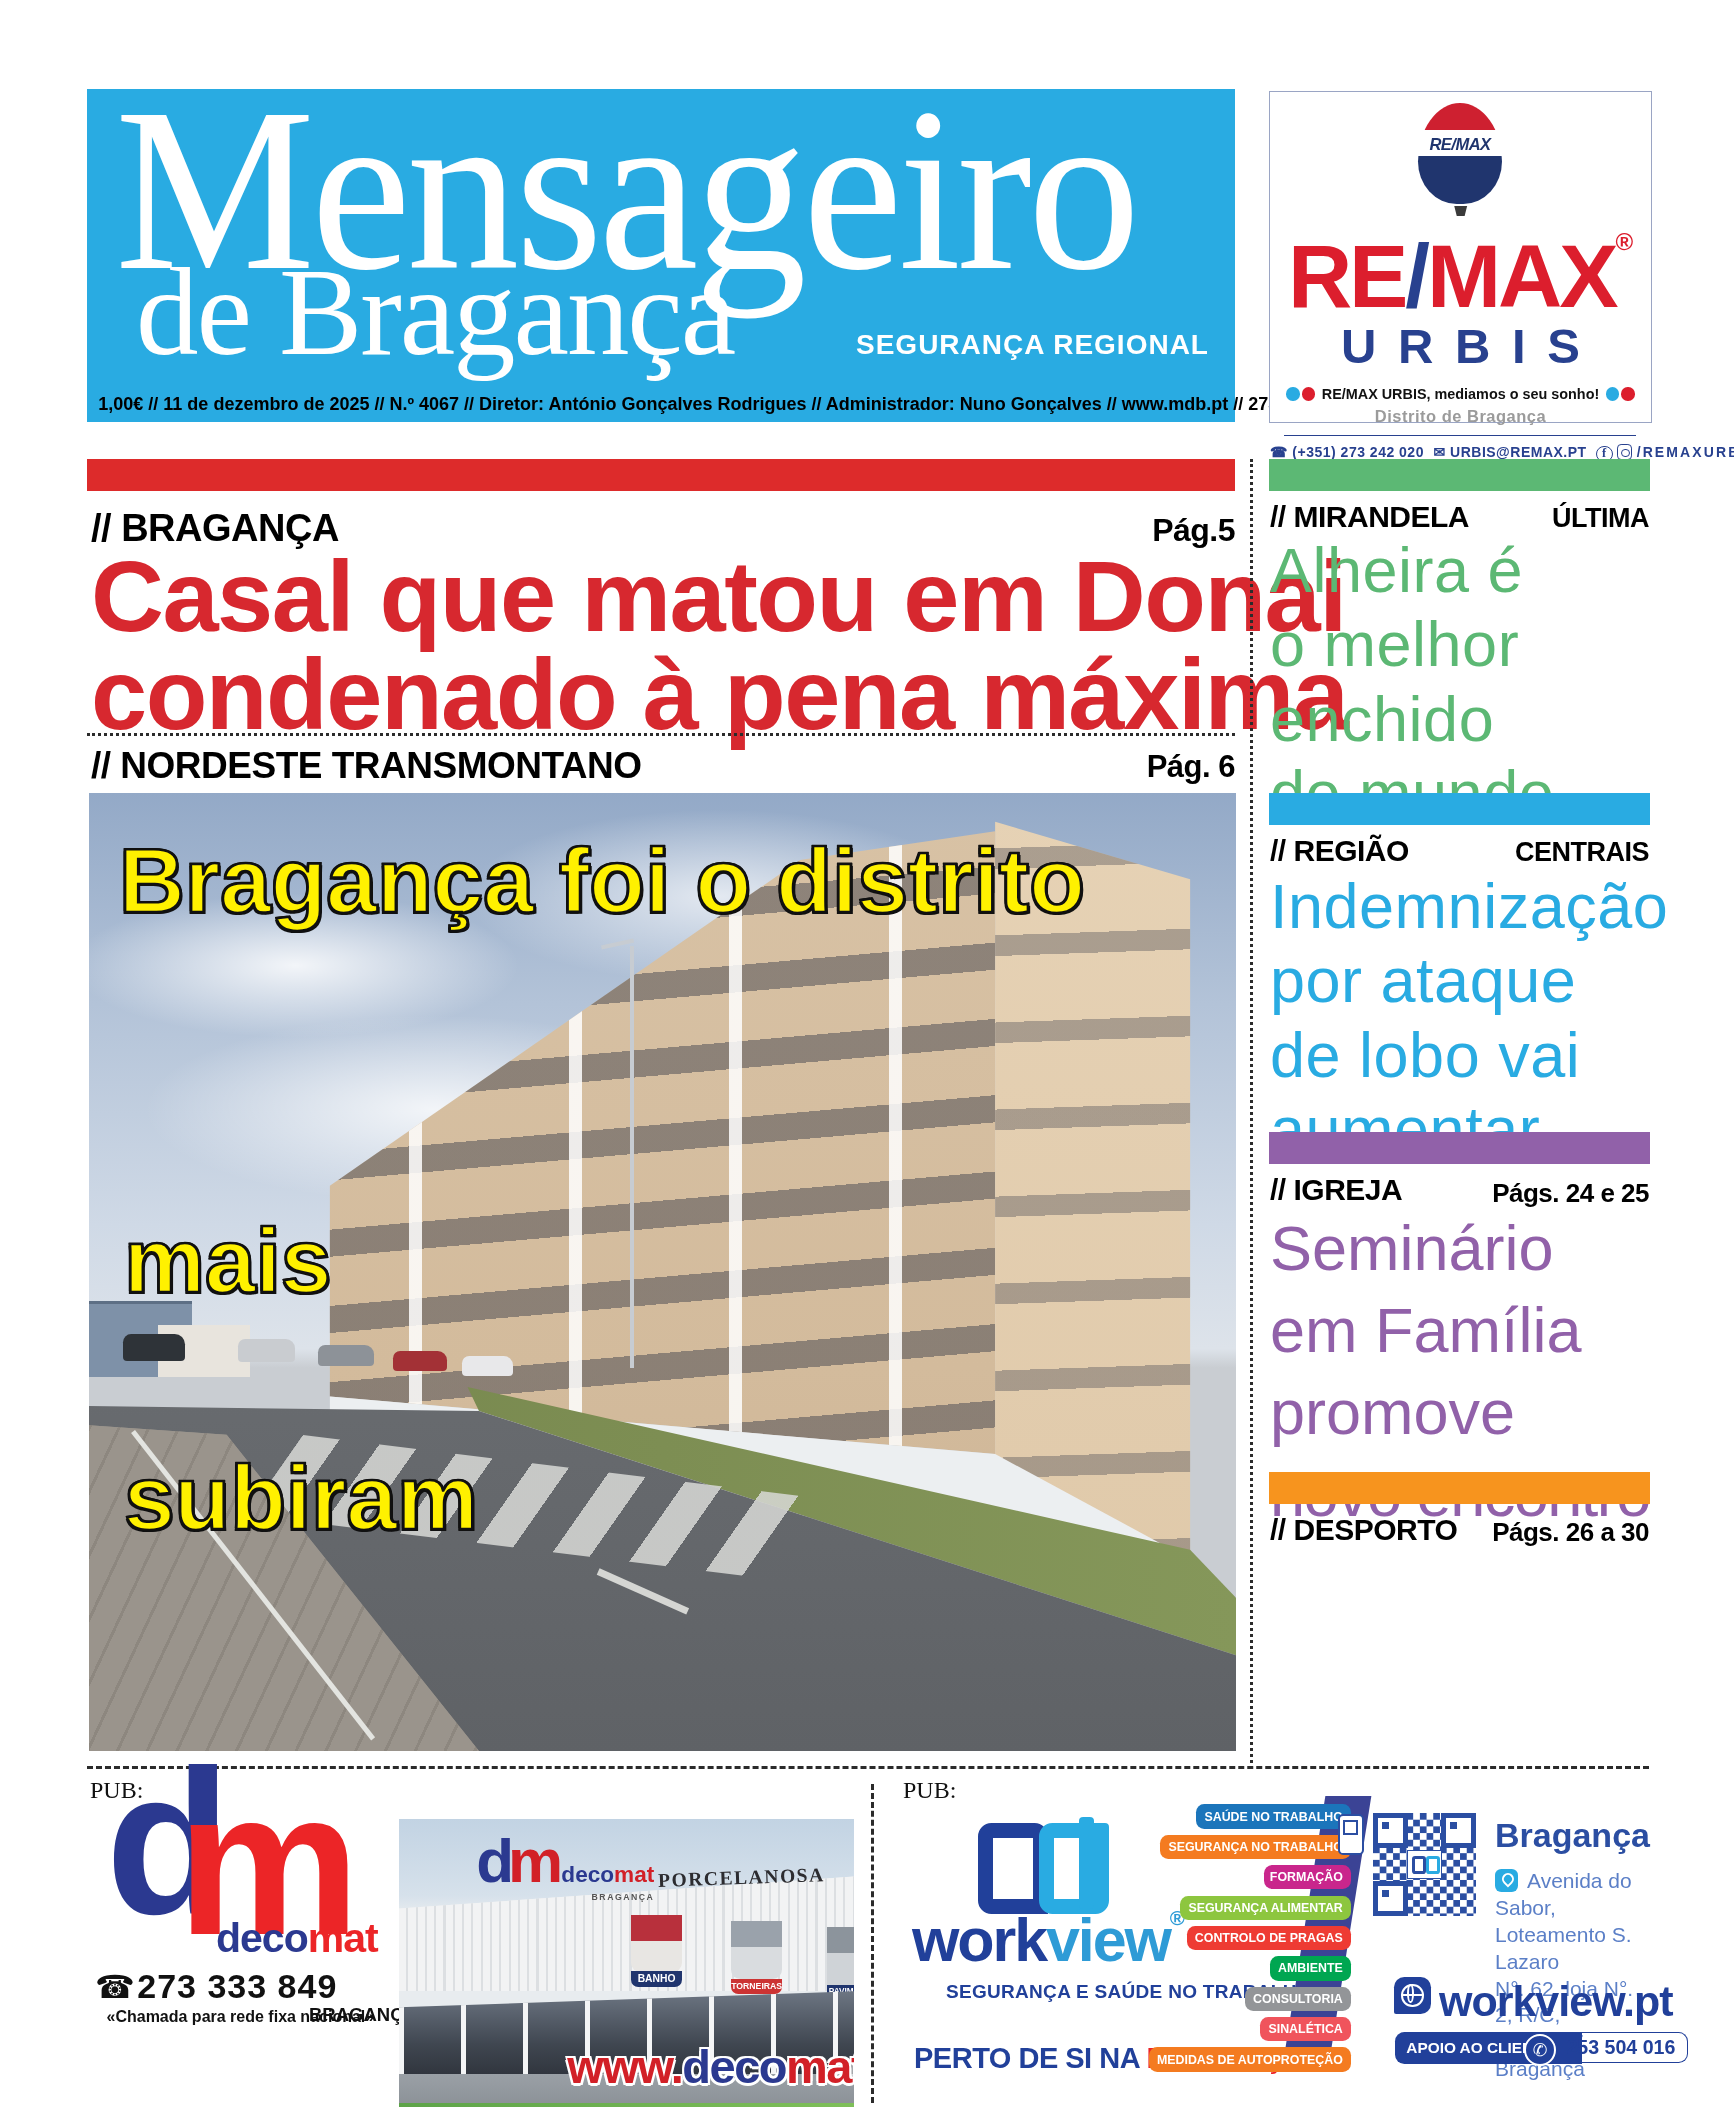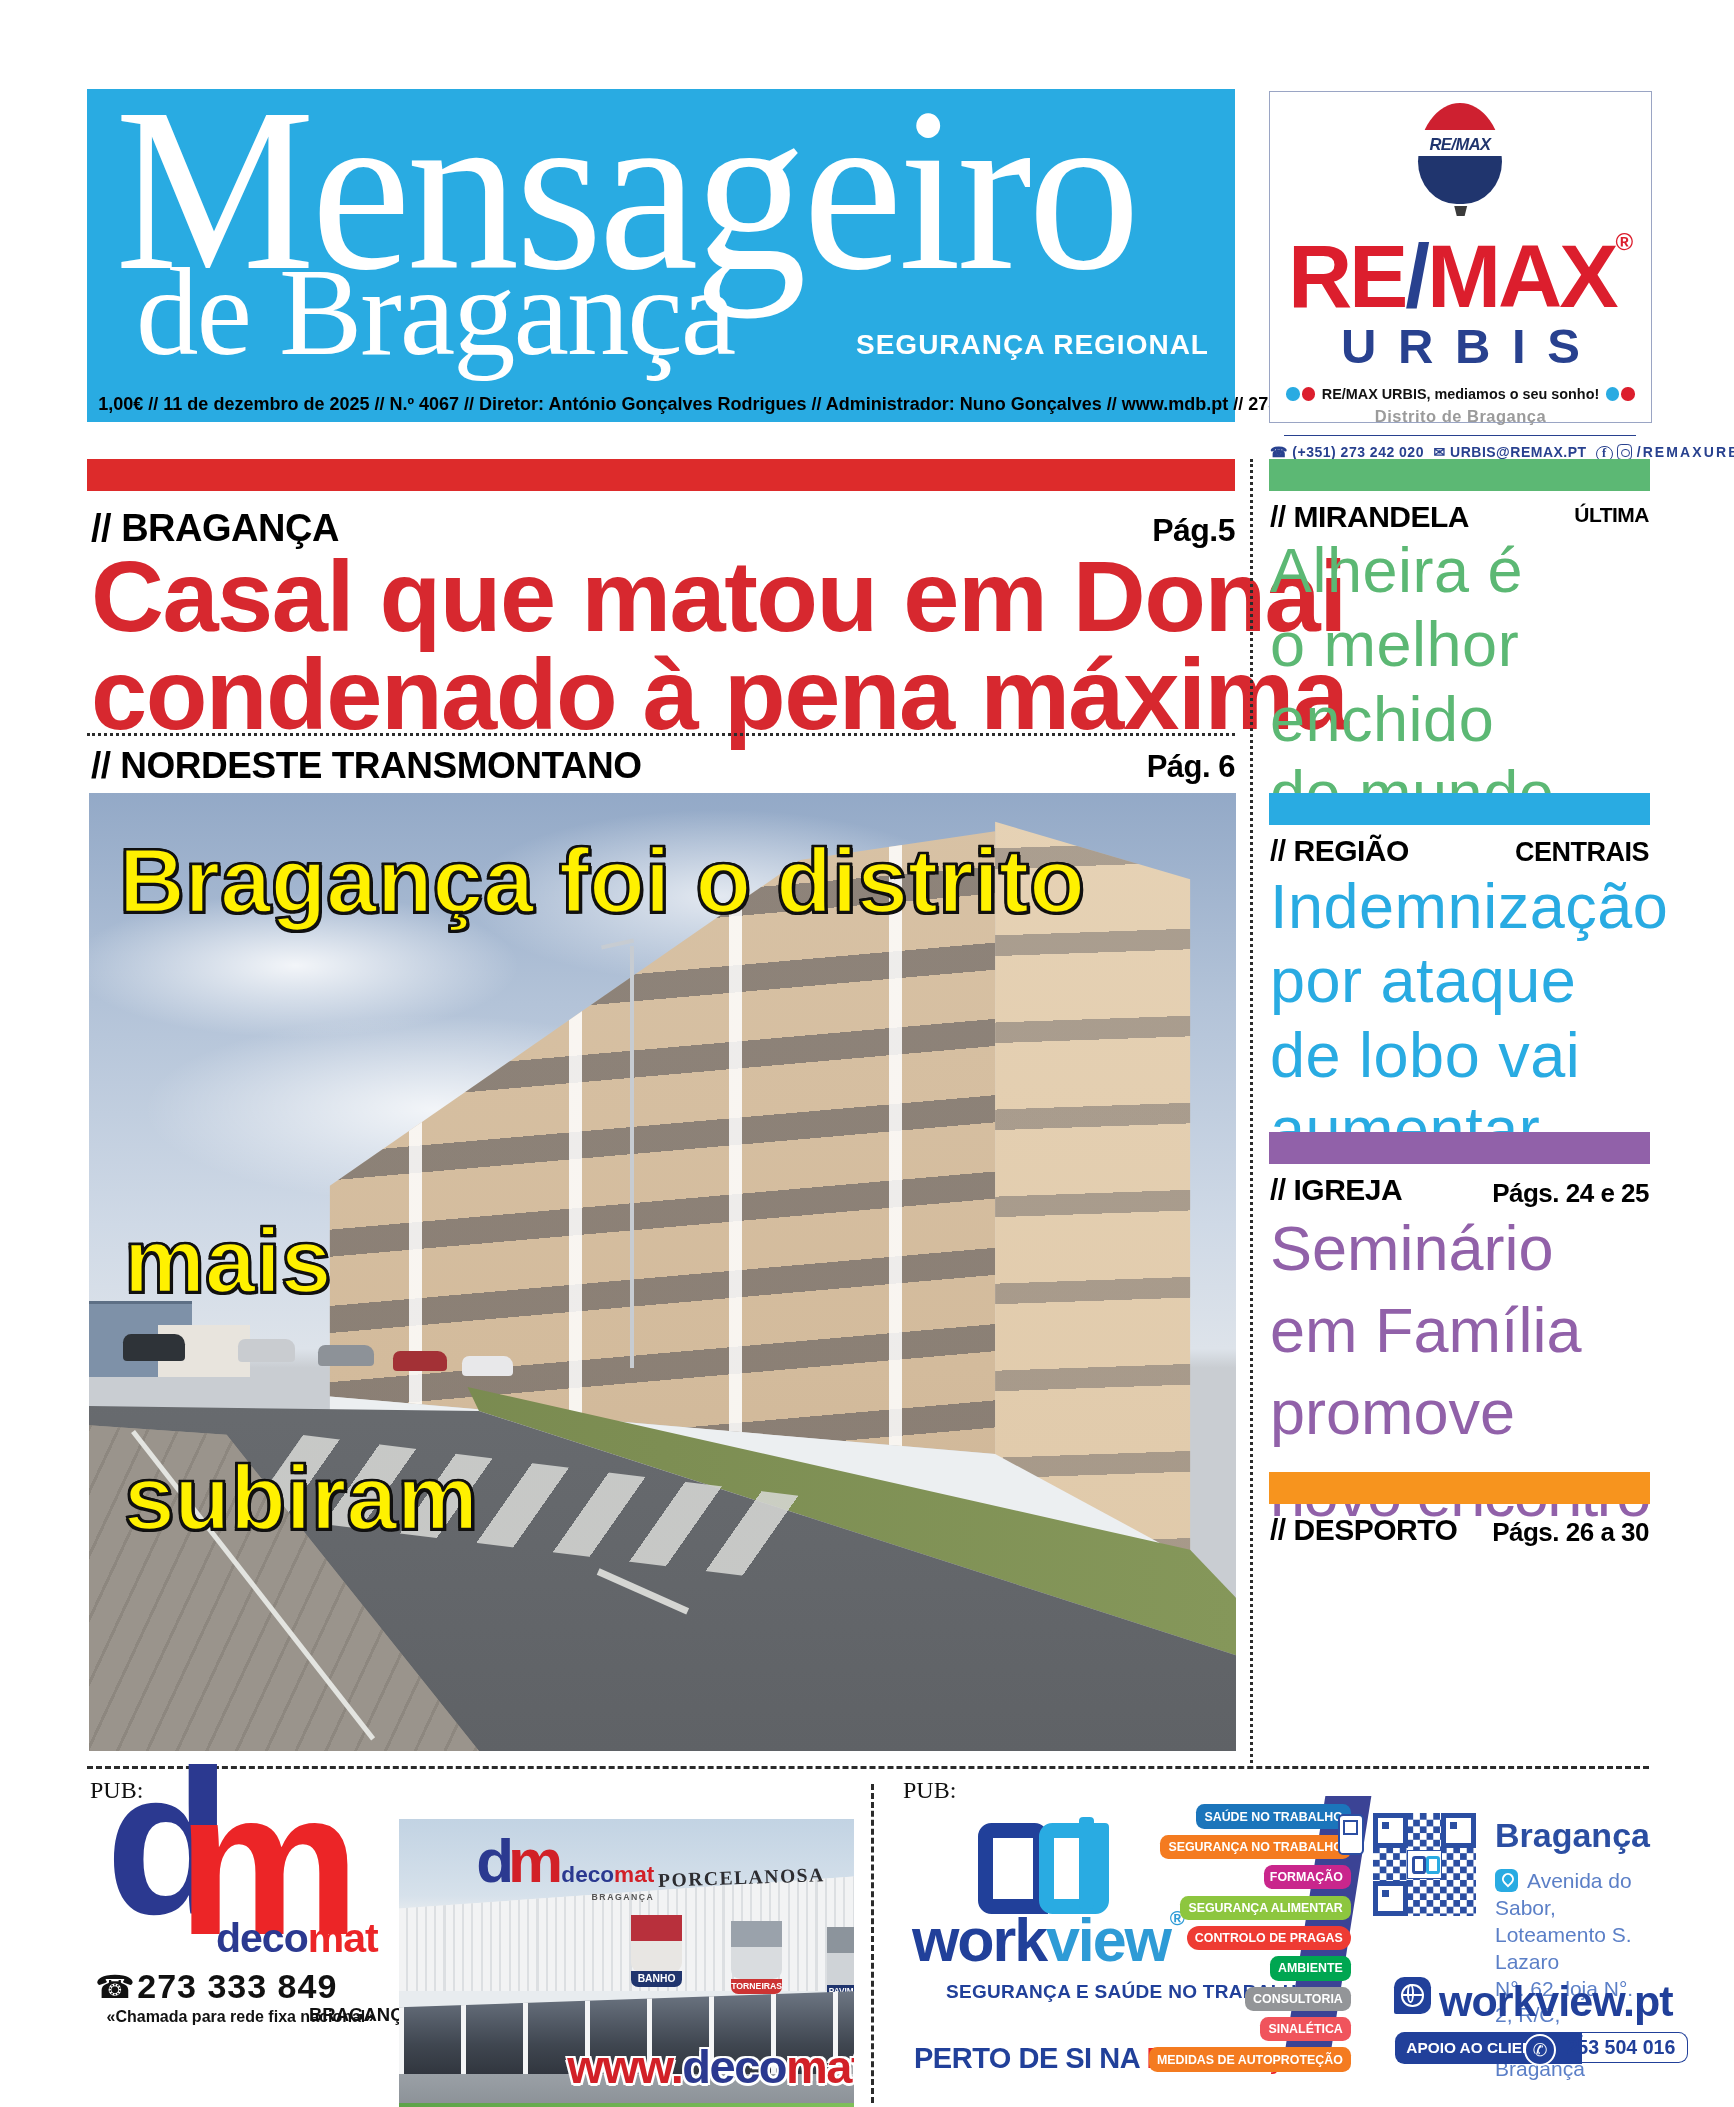--- a/index.html
+++ b/index.html
@@ -145,21 +145,21 @@
 
     <div class="abs yellowline" style="left:30px;top:36px;font-size:91px;">Bragança foi o distrito</div>
     <div class="abs yellowline" style="left:35px;top:416px;font-size:91px;">mais</div>
     <div class="abs yellowline" style="left:35px;top:653px;font-size:91px;">subiram</div>
   </div>
 
   <div class="abs dotted-v" style="left:1250px;top:459px;width:0;height:1310px;"></div>
 
   <div class="abs bar" style="left: 1269px; top: 459px; width: 381px; background: rgb(92, 184, 116);"></div>
   <div class="abs seclabel" style="left:1270px;top:500px;font-size:30px;">// MIRANDELA</div>
-  <div class="abs seclabel" style="left:1495px;top:503px;width:154px;text-align:right;font-size:21px;">ÚLTIMA</div>
+  <div class="abs seclabel" style="left:1495px;top:503px;width:154px;text-align:right;font-size:27px;">ÚLTIMA</div>
   <div class="abs rcol-line" style="left: 1270px; top: 533px; font-size: 63px; color: rgb(92, 184, 116);">
     <div>Alheira é</div>
     <div>o melhor</div>
     <div>enchido</div>
     <div>do mundo</div>
   </div>
 
   <div class="abs bar" style="left: 1269px; top: 793px; width: 381px; background: rgb(41, 171, 226);"></div>
   <div class="abs seclabel" style="left:1270px;top:834px;font-size:30px;">// REGIÃO</div>
   <div class="abs seclabel" style="left:1495px;top:837px;width:154px;text-align:right;font-size:27px;">CENTRAIS</div>
@@ -258,21 +258,21 @@
     <div class="abs nowrap b" style="left:39px;top:256px;font-size:29px;letter-spacing:-0.5px;">
       <span style="color:#21409A;">PERTO DE SI NA </span><span style="color:#EC2227;">PREVENÇÃO !</span>
     </div>
 
     <div class="abs" style="left:430px;top:10.3px;width:46px;height:257px;background:#3B4395;transform:skewX(-9deg);"></div>
     <div class="abs" style="left:306px;top:15.4px;width:170px;">
       <span class="ribbon" style="background: rgb(27, 117, 187);">SAÚDE NO TRABALHO</span>
       <span class="ribbon" style="background: rgb(244, 123, 32);">SEGURANÇA NO TRABALHO</span>
       <span class="ribbon" style="background: rgb(201, 38, 140); padding-left: 6px;">FORMAÇÃO</span>
       <span class="ribbon" style="background: rgb(141, 198, 63);">SEGURANÇA ALIMENTAR</span>
-      <span class="ribbon" style="background: rgb(238, 59, 51); border-radius: 12px;">CONTROLO DE PRAGAS</span>
+      <span class="ribbon" style="background: rgb(238, 59, 51);">CONTROLO DE PRAGAS</span>
       <span class="ribbon" style="background: rgb(0, 166, 81);">AMBIENTE</span>
       <span class="ribbon" style="background: rgb(147, 149, 152);">CONSULTORIA</span>
       <span class="ribbon" style="background: rgb(240, 84, 92);">SINALÉTICA</span>
       <span class="ribbon" style="background: rgb(244, 123, 32);">MEDIDAS DE AUTOPROTEÇÃO</span>
     </div>
 
     <div class="abs" style="left:463px;top:28px;width:21.6px;height:37px;border:2.6px solid #2B4EA2;border-radius:5.1px;background:#fff;">
       <div class="abs" style="left:3.1px;top:4.1px;width:11.3px;height:11.3px;border:2.1px solid #2B4EA2;"></div>
     </div>
 

